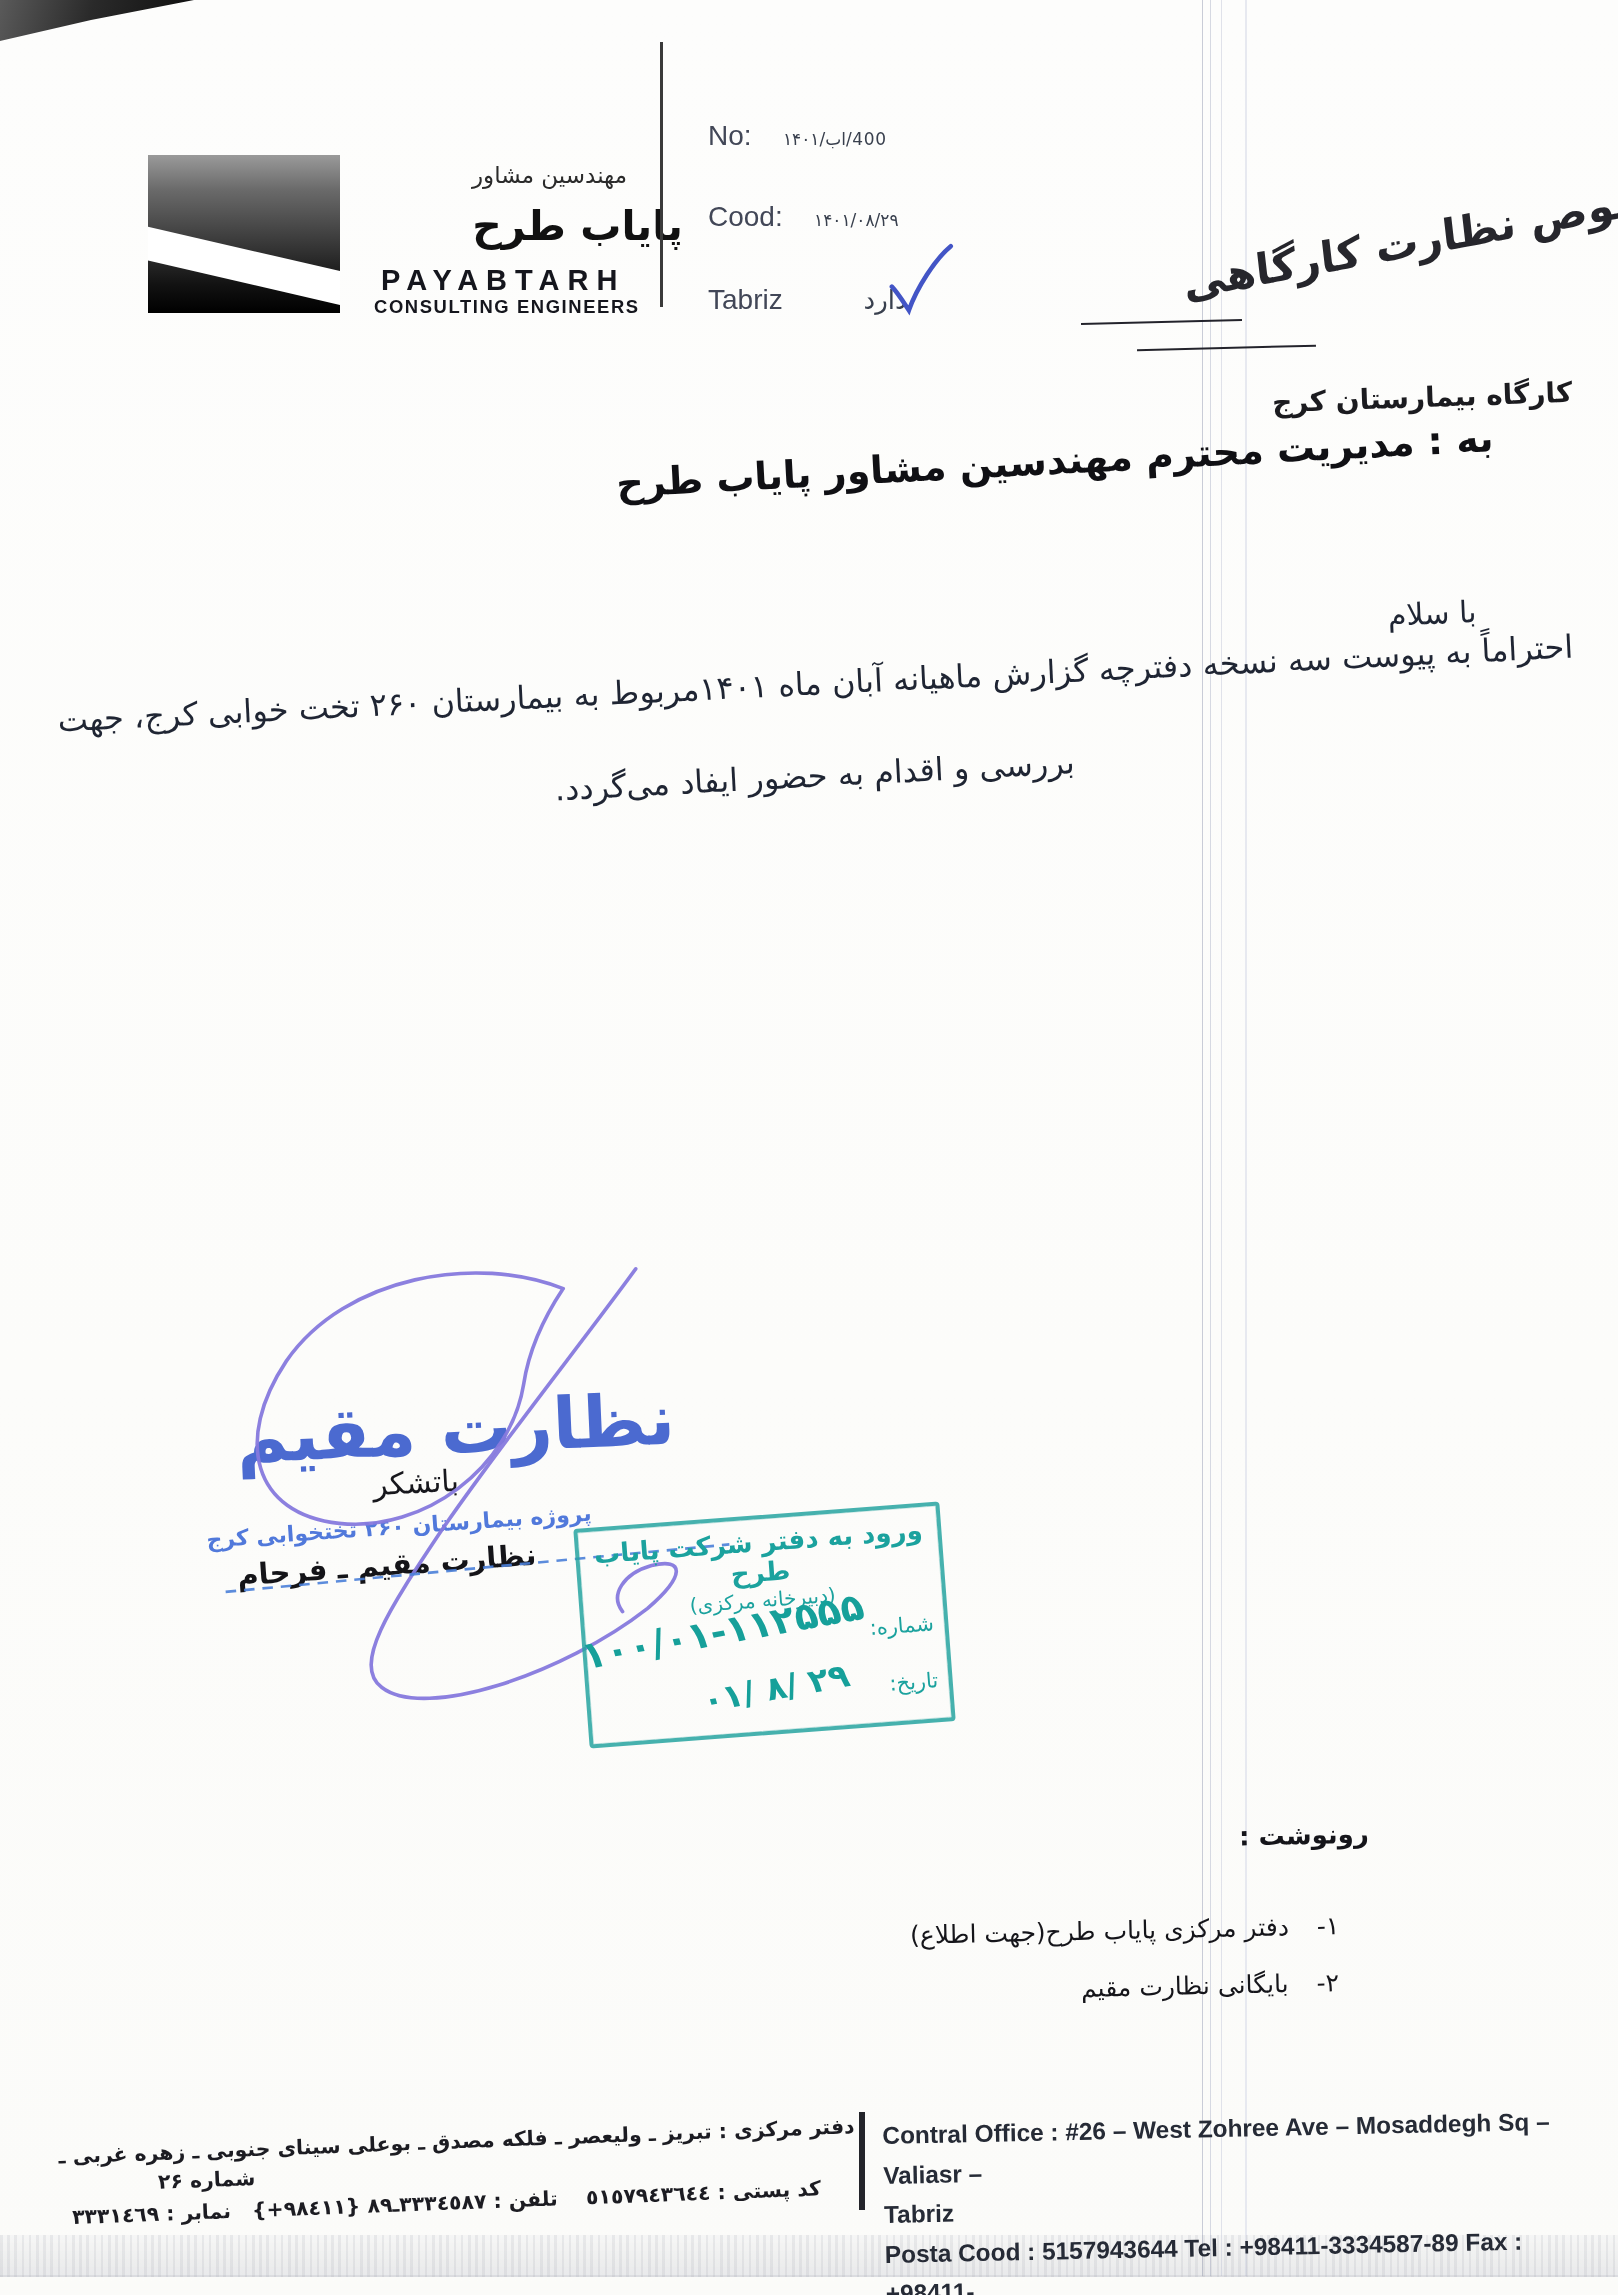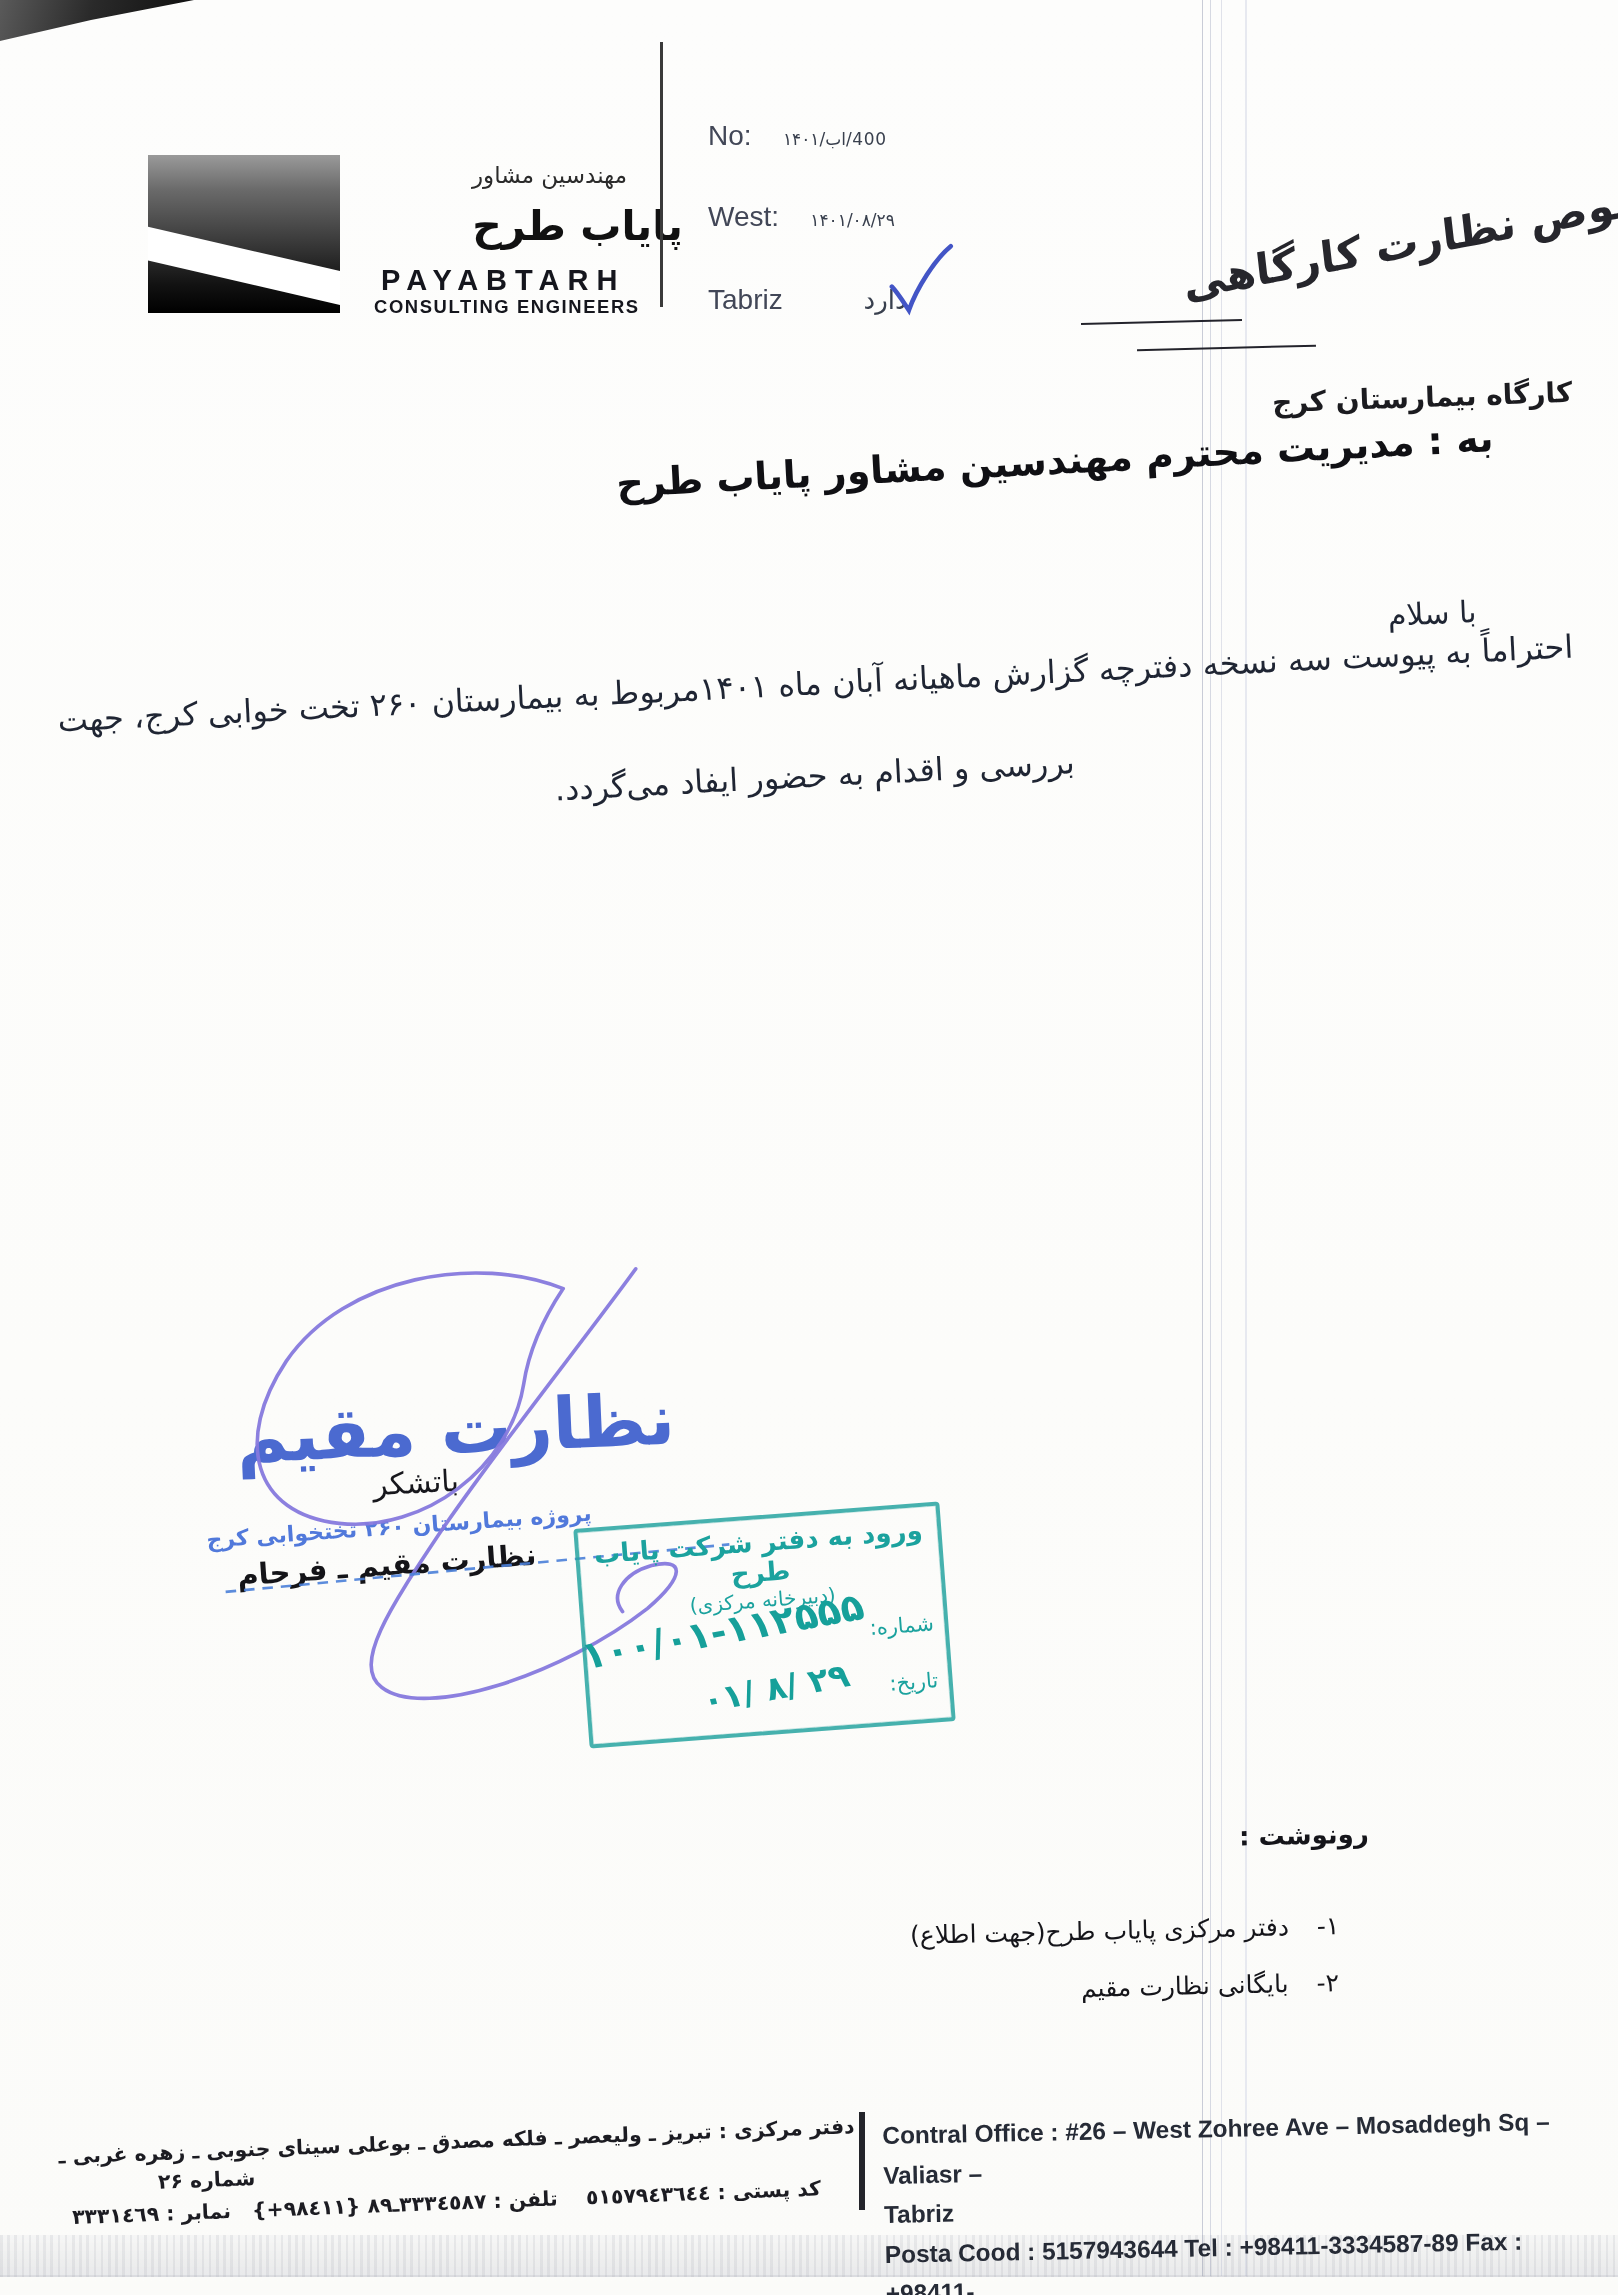--- a/index.html
+++ b/index.html
@@ -132,21 +132,21 @@
 
   <div class="abs meta-row" style="top:119px;">
     <span class="meta-label">No:</span>
     <span class="meta-value">
         <span>۱۴۰۱/</span>
         <span>اب</span>
         <span>/400</span>
       </span>
   </div>
   <div class="abs meta-row" style="top:200px;">
-    <span class="meta-label">West:</span>
+    <span class="meta-label">Cood:</span>
     <span class="meta-value">۱۴۰۱/۰۸/۲۹</span>
   </div>
   <div class="abs meta-row" style="top:283px;">
     <span class="meta-label">Tabriz</span>
     <span class="attach-value rtl" style="display:inline-block;">دارد</span>
   </div>
   <svg class="abs check-svg" width="72" height="79" viewBox="0 0 110 120">
     <path d="M 12,68 C 20,76 30,92 38,104 C 50,70 78,26 102,6" fill="none" stroke="#4355c6" stroke-width="7" stroke-linecap="round"></path>
   </svg>
 

